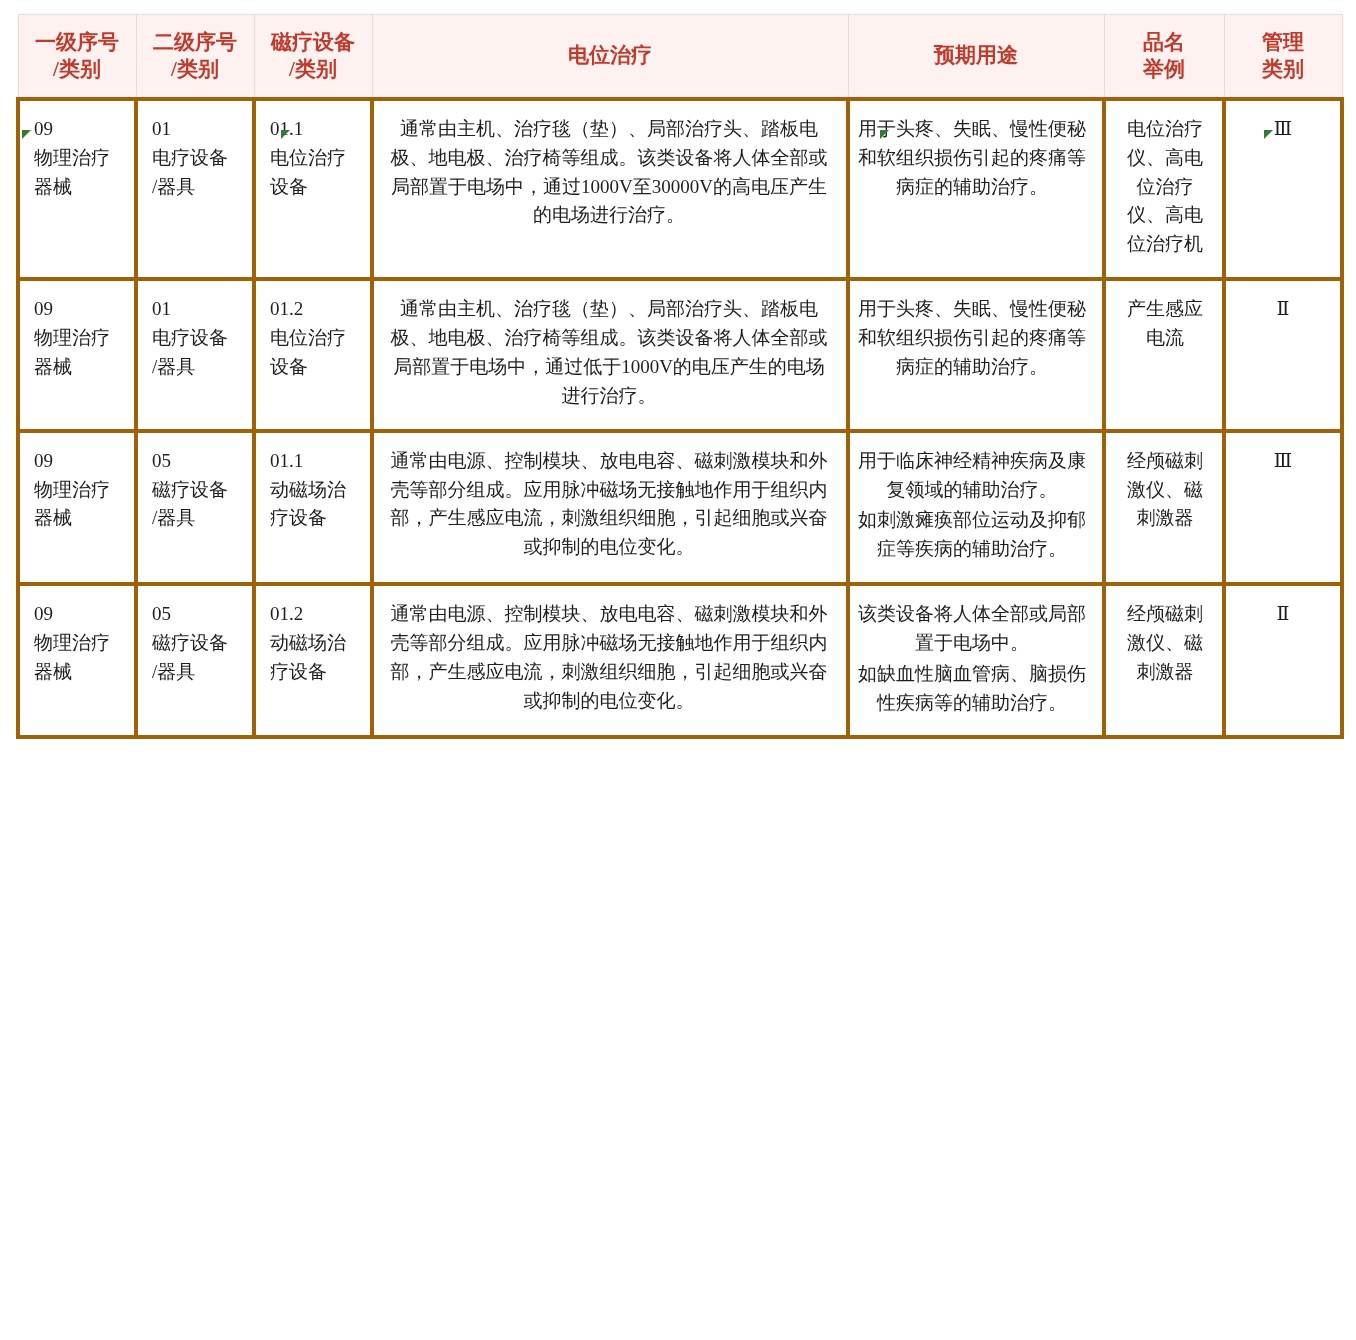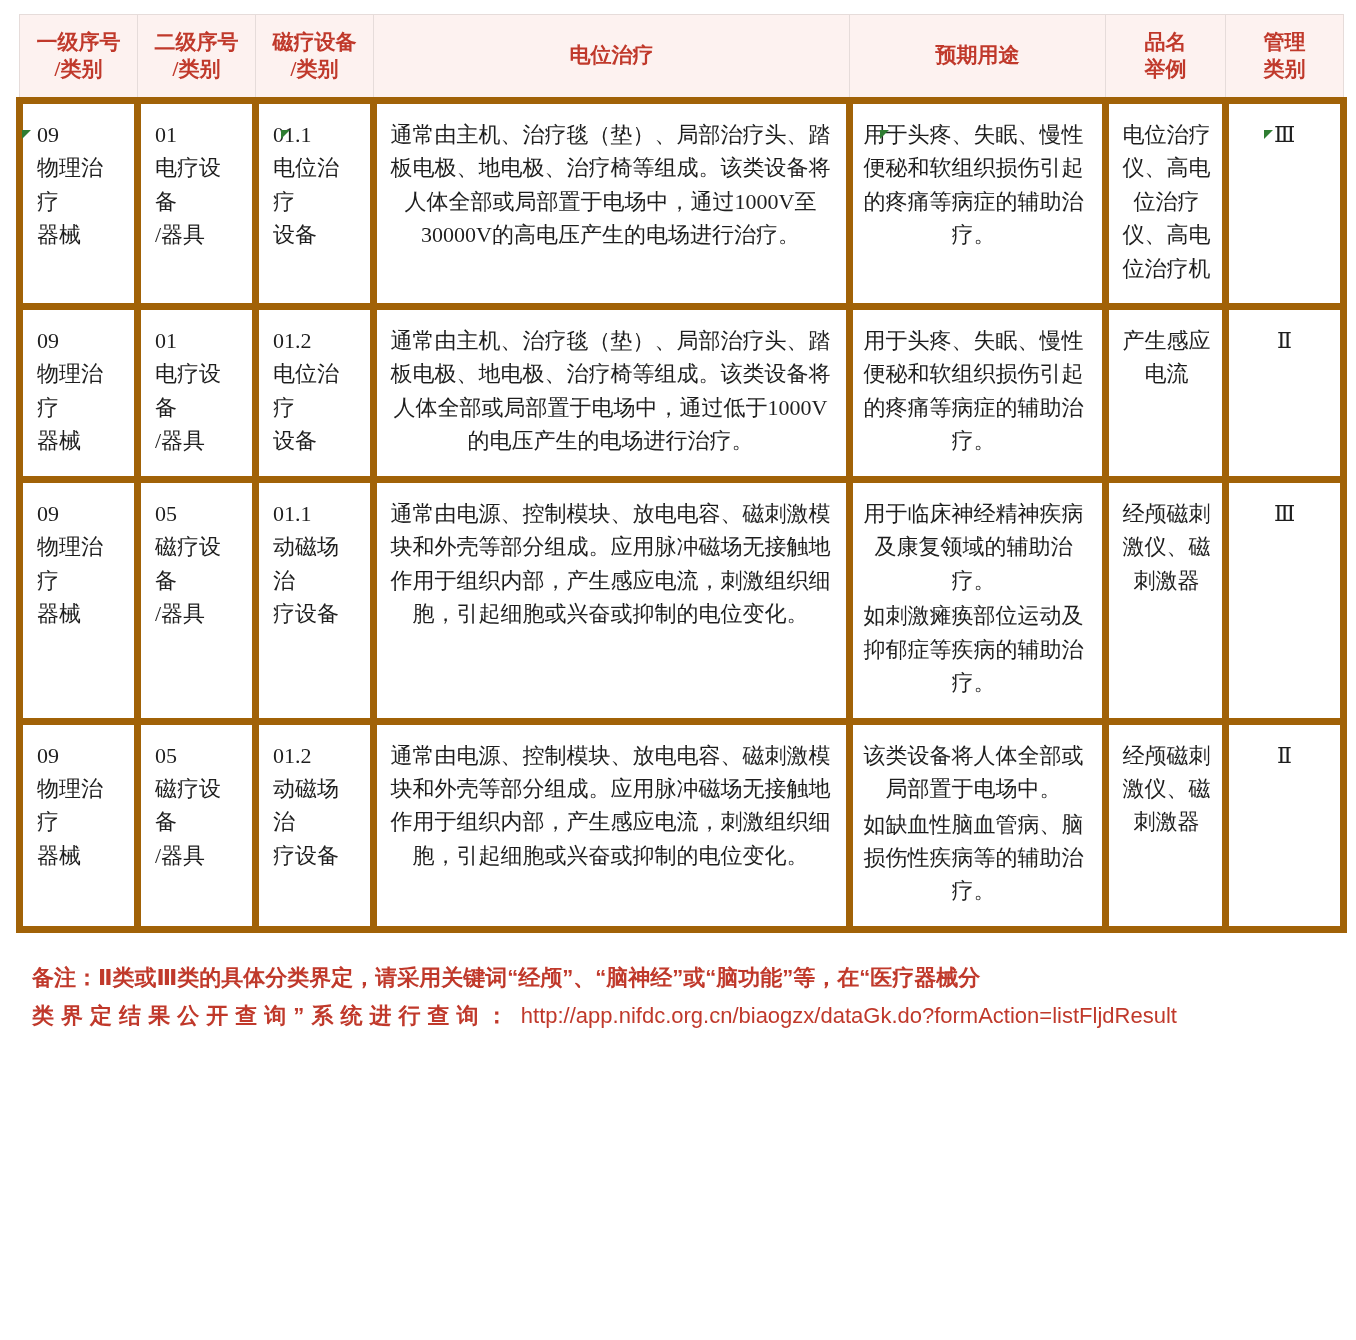--- a/index.html
+++ b/index.html
@@ -43,22 +43,22 @@
     line-height: 1.28;
     text-align: center;
     vertical-align: middle;
     padding: 14px 6px;
     border: 1px solid #e6dcda;
     font-family: "Liberation Serif", "DejaVu Serif", serif;
   }
   thead th .hdr-line { display: block; }
 
   tbody td {
-    border: 7px solid #a16207;
-    font-size: 22px;
+    border: 4px solid #a16207;
+    font-size: 19px;
     line-height: 1.52;
     vertical-align: top;
     padding: 14px 10px 18px 10px;
     color: #1e1e1e;
     font-family: "Liberation Serif", "DejaVu Serif", serif;
     word-break: break-word;
   }
   tbody td.col-code {
     padding-left: 14px;
   }
@@ -288,19 +288,14 @@
     </tbody>
   </table>
 
   <div class="corner-marks">
     <span class="corner-mark" style="left:22px;"></span>
     <span class="corner-mark" style="left:281px;"></span>
     <span class="corner-mark" style="left:880px;"></span>
     <span class="corner-mark" style="left:1264px;"></span>
   </div>
 
-  <div class="note">
-    <span class="note-label">备注：</span><span class="note-body">Ⅱ类或Ⅲ类的具体分类界定，请采用关键词“经颅”、“脑神经”或“脑功能”等，在“医疗器械分</span><br>
-    <span class="note-body note-spread">类界定结果公开查询”系统进行查询：</span>
-    <span class="url">http://app.nifdc.org.cn/biaogzx/dataGk.do?formAction=listFljdResult</span>
-  </div>
 
 </div>
 
 </body></html>

